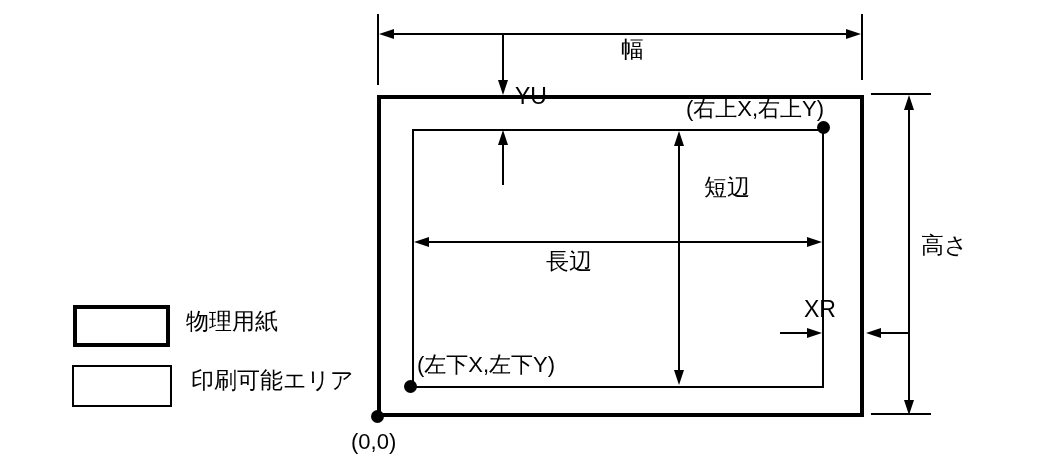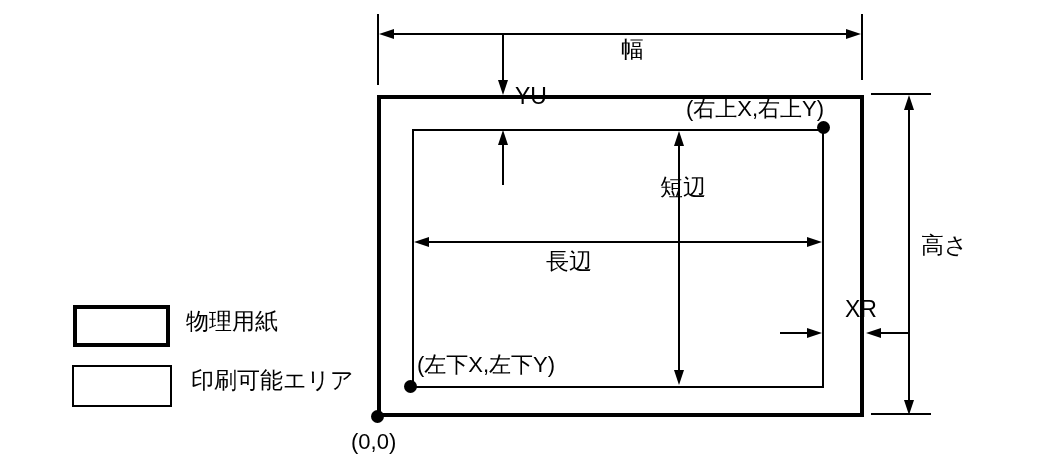--- a/index.html
+++ b/index.html
@@ -86,32 +86,32 @@
 
   <div class="vline" style="left:502px; top:35px; height:47px;"></div>
   <div class="arr down" style="left:498px; top:80px;"></div>
   <div class="arr up" style="left:498px; top:130px;"></div>
   <div class="vline" style="left:502px; top:143px; height:42px;"></div>
   <div class="lbl" style="left:515px; top:84px;">YU</div>
 
   <div class="vline" style="left:678px; top:135px; height:246px;"></div>
   <div class="arr up" style="left:674px; top:131px;"></div>
   <div class="arr down" style="left:674px; top:370px;"></div>
-  <div class="lbl" style="left:660px; top:175px;">短辺</div>
+  <div class="lbl" style="left:704px; top:175px;">短辺</div>
 
   <div class="hline" style="left:417px; top:241px; width:401px;"></div>
   <div class="arr left" style="left:414px; top:237px;"></div>
   <div class="arr right" style="left:807px; top:237px;"></div>
   <div class="lbl" style="left:546px; top:249px;">長辺</div>
 
   <div class="hline" style="left:780px; top:332px; width:30px;"></div>
   <div class="arr right" style="left:807px; top:328px;"></div>
   <div class="arr left" style="left:866px; top:328px;"></div>
   <div class="hline" style="left:879px; top:332px; width:30px;"></div>
-  <div class="lbl" style="left:845px; top:297px;">XR</div>
+  <div class="lbl" style="left:804px; top:297px;">XR</div>
 
   <div class="dot" style="left:817px; top:121px;"></div>
   <div class="dot" style="left:404px; top:380px;"></div>
   <div class="dot" style="left:371px; top:410px;"></div>
 
   <div class="lbl" style="left:417px; top:353px; font-size:22px;">(左下X,左下Y)</div>
   <div class="lbl" style="left:686px; top:97px; font-size:22px;">(右上X,右上Y)</div>
   <div class="lbl" style="left:351px; top:430px; font-size:22px;">(0,0)</div>
 
   <div class="legend-box-thick" style="left:73px; top:305px; width:97px; height:42px;"></div>

